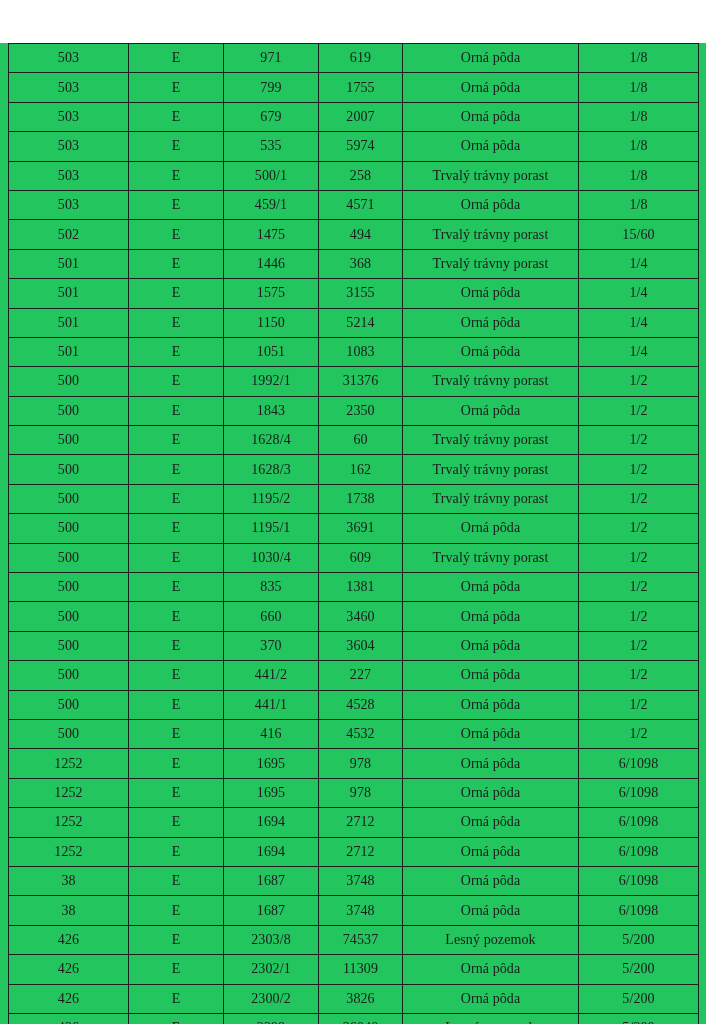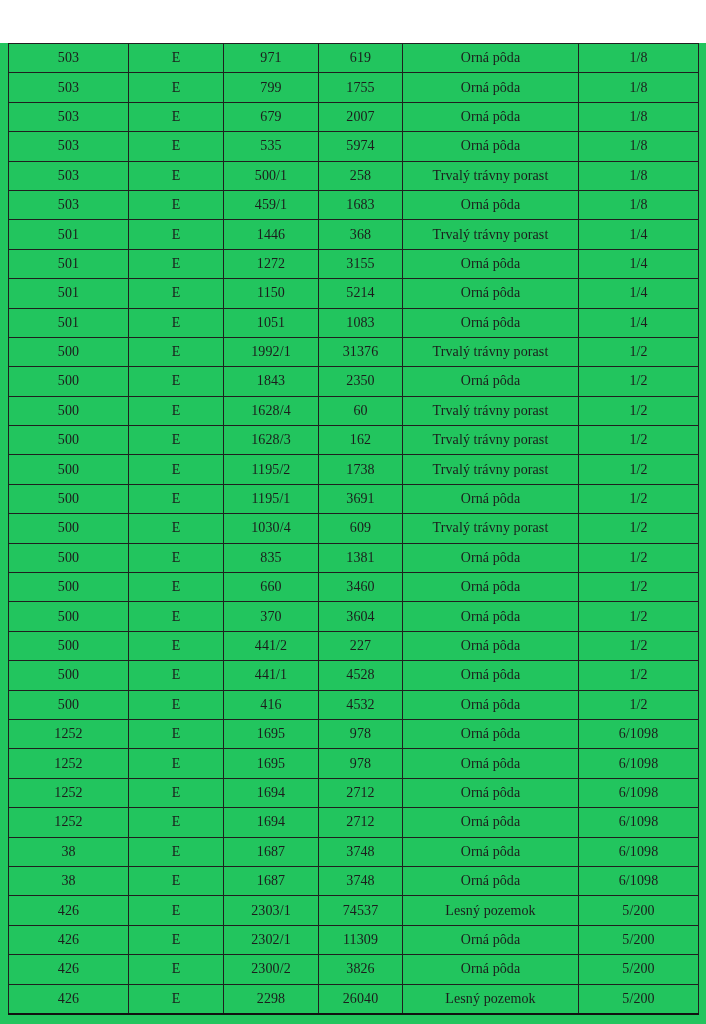--- a/index.html
+++ b/index.html
@@ -98,36 +98,44 @@
     <td>E</td>
     <td>500/1</td>
     <td>258</td>
     <td>Trvalý trávny porast</td>
     <td>1/8</td>
   </tr>
         <tr>
     <td>503</td>
     <td>E</td>
     <td>459/1</td>
-    <td>1683</td>
-    <td>Orná pôda</td>
-    <td>1/8</td>
+    <td>4571</td>
+    <td>Orná pôda</td>
+    <td>1/8</td>
+  </tr>
+        <tr>
+    <td>502</td>
+    <td>E</td>
+    <td>1475</td>
+    <td>494</td>
+    <td>Trvalý trávny porast</td>
+    <td>15/60</td>
   </tr>
         <tr>
     <td>501</td>
     <td>E</td>
     <td>1446</td>
     <td>368</td>
     <td>Trvalý trávny porast</td>
     <td>1/4</td>
   </tr>
         <tr>
     <td>501</td>
     <td>E</td>
-    <td>1272</td>
+    <td>1575</td>
     <td>3155</td>
     <td>Orná pôda</td>
     <td>1/4</td>
   </tr>
         <tr>
     <td>501</td>
     <td>E</td>
     <td>1150</td>
     <td>5214</td>
     <td>Orná pôda</td>
@@ -289,21 +297,21 @@
     <td>38</td>
     <td>E</td>
     <td>1687</td>
     <td>3748</td>
     <td>Orná pôda</td>
     <td>6/1098</td>
   </tr>
         <tr>
     <td>426</td>
     <td>E</td>
-    <td>2303/1</td>
+    <td>2303/8</td>
     <td>74537</td>
     <td>Lesný pozemok</td>
     <td>5/200</td>
   </tr>
         <tr>
     <td>426</td>
     <td>E</td>
     <td>2302/1</td>
     <td>11309</td>
     <td>Orná pôda</td>

